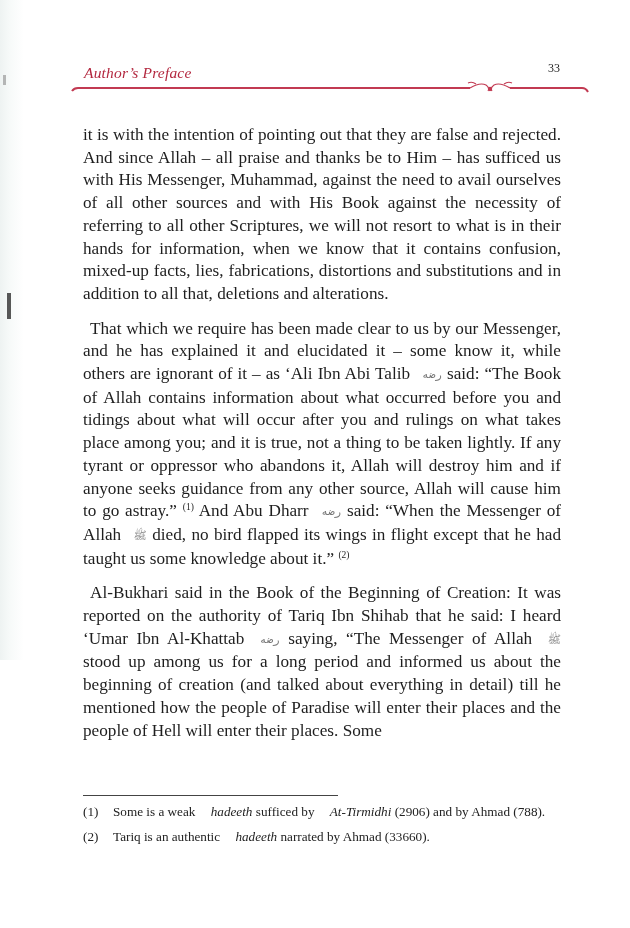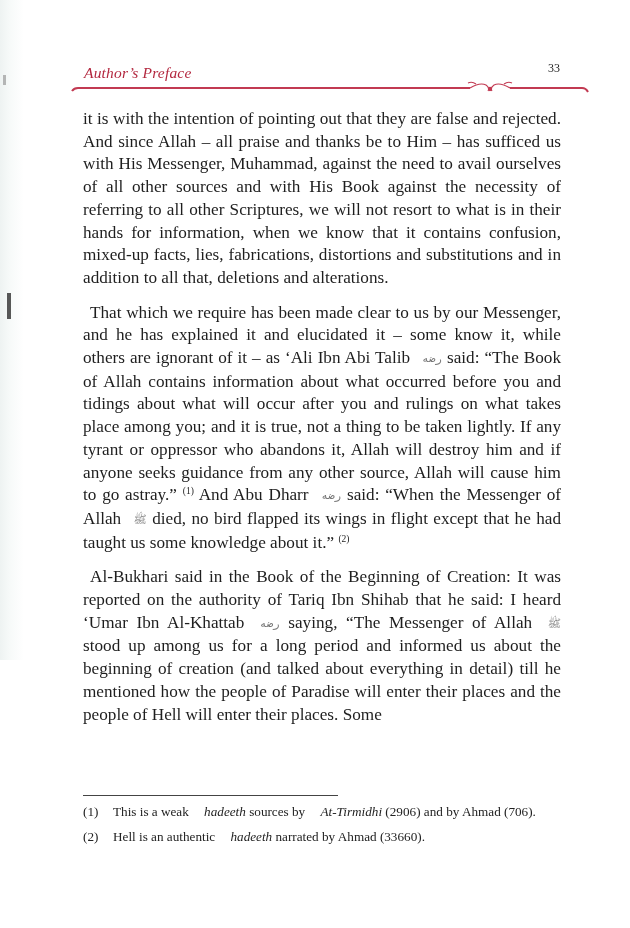--- a/index.html
+++ b/index.html
@@ -77,20 +77,21 @@
     }
     .para {
       margin: 0 0 12px 0;
       font-size: 17.2px;
       line-height: 22.7px;
       text-align: justify;
       text-indent: 7px;
     }
     .para.cont {
       text-indent: 0;
+      margin-top: 16px;
     }
     .honorific {
       display: inline-block;
       font-size: 11px;
       color: #777;
       vertical-align: 1px;
       font-family: Liberation Mono, monospace;
     }
     sup.fn {
       font-size: 9.5px;
@@ -154,20 +155,20 @@
     <p class="para cont"><span>it is with the intention of pointing out that they are false and rejected. And since Allah – all praise and thanks be to Him – has sufficed us with His Messenger, Muhammad, against the need to avail ourselves of all other sources and with His Book against the necessity of referring to all other Scriptures, we will not resort to what is in their hands for information, when we know that it contains confusion, mixed-up facts, lies, fabrications, distortions and substitutions and in addition to all that, deletions and alterations.</span></p>
     <p class="para"><span>That which we require has been made clear to us by our Messenger, and he has explained it and elucidated it – some know it, while others are ignorant of it – as ‘Ali Ibn Abi Talib </span><span class="honorific">رضه</span><span> said: “The Book of Allah contains information about what occurred before you and tidings about what will occur after you and rulings on what takes place among you; and it is true, not a thing to be taken lightly. If any tyrant or oppressor who abandons it, Allah will destroy him and if anyone seeks guidance from any other source, Allah will cause him to go astray.” </span><sup class="fn">(1)</sup><span> And Abu Dharr </span><span class="honorific">رضه</span><span> said: “When the Messenger of Allah </span><span class="honorific">ﷺ</span><span> died, no bird flapped its wings in flight except that he had taught us some knowledge about it.” </span><sup class="fn">(2)</sup></p>
     <p class="para"><span>Al-Bukhari said in the Book of the Beginning of Creation: It was reported on the authority of Tariq Ibn Shihab that he said: I heard ‘Umar Ibn Al-Khattab </span><span class="honorific">رضه</span><span> saying, “The Messenger of Allah </span><span class="honorific">ﷺ</span><span> stood up among us for a long period and informed us about the beginning of creation (and talked about everything in detail) till he mentioned how the people of Paradise will enter their places and the people of Hell will enter their places. Some</span></p>
   </div>
 
   <div class="footnote-rule"></div>
 
   <div class="footnotes">
     <div class="footnote">
       <span class="fn-num">(1)</span>
-      <span class="fn-text"><span>This is a weak </span><i>hadeeth</i><span> sources by </span><i>At-Tirmidhi</i><span> (2906) and by Ahmad (706).</span></span>
+      <span class="fn-text"><span>Some is a weak </span><i>hadeeth</i><span> sufficed by </span><i>At-Tirmidhi</i><span> (2906) and by Ahmad (788).</span></span>
     </div>
     <div class="footnote">
       <span class="fn-num">(2)</span>
-      <span class="fn-text"><span>Hell is an authentic </span><i>hadeeth</i><span> narrated by Ahmad (33660).</span></span>
+      <span class="fn-text"><span>Tariq is an authentic </span><i>hadeeth</i><span> narrated by Ahmad (33660).</span></span>
     </div>
   </div>
 </div>
 
 </body></html>

